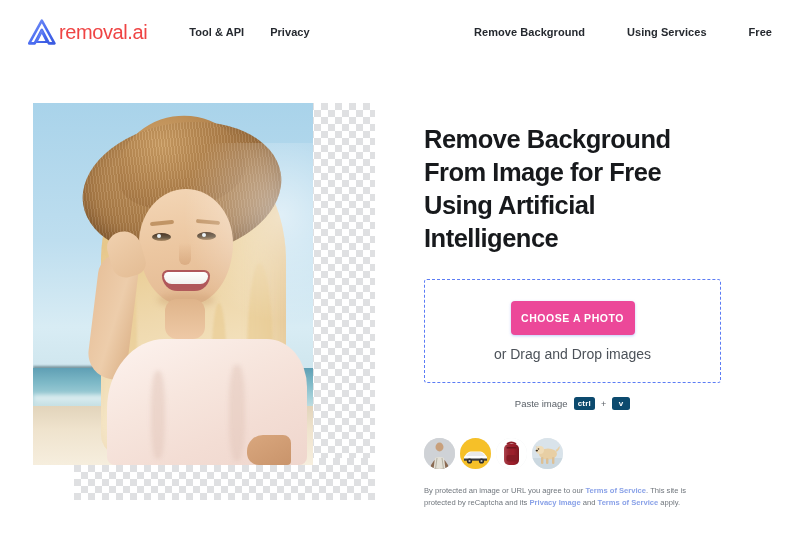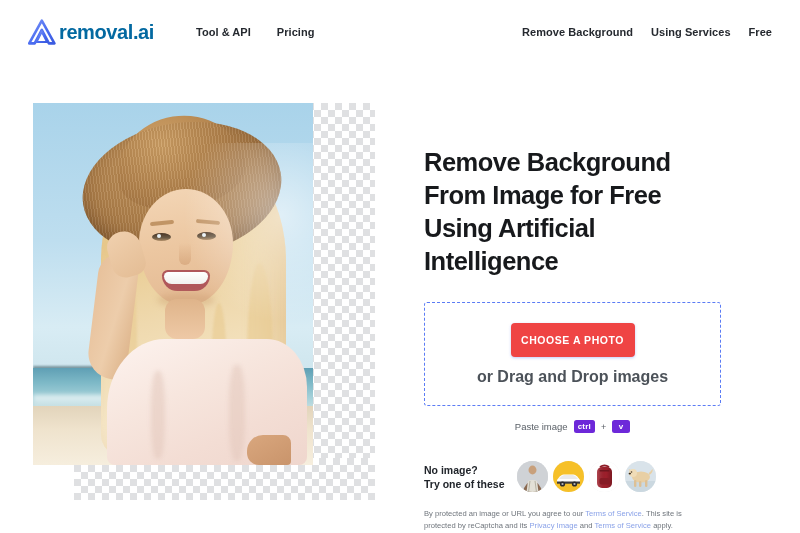--- a/index.html
+++ b/index.html
@@ -38,35 +38,35 @@
     gap: 3px;
     cursor: pointer;
   }
   .brand-mark {
     width: 28px;
     height: 26px;
     display: block;
   }
   .brand-name {
     font-size: 20px;
-    font-weight: 700;
+    font-weight: 400;
     letter-spacing: -0.4px;
-    color: #0369a1;
+    color: #ef4444;
   }
 
   .nav-left {
     display: flex;
     align-items: center;
     gap: 26px;
     margin-left: 42px;
   }
   .nav-right {
     display: flex;
     align-items: center;
-    gap: 18px;
+    gap: 42px;
     margin-left: auto;
     margin-right: 28px;
   }
   .nav-link {
     font-size: 11px;
     font-weight: 700;
     color: #25292f;
     letter-spacing: 0.05px;
     cursor: pointer;
     white-space: nowrap;
@@ -269,21 +269,21 @@
     position: absolute; right: -10px; top: 40px;
     width: 140px; height: 180px;
     background: radial-gradient(ellipse at 70% 40%, rgba(255,255,255,.55) 0%, rgba(255,255,255,0) 70%);
     pointer-events: none;
   }
 
   
   .content {
     position: absolute;
     left: 424px;
-    top: 146px;
+    top: 123px;
     width: 340px;
   }
 
   .headline {
     font-size: 25.5px;
     line-height: 33px;
     font-weight: 700;
     color: #17191c;
     letter-spacing: -0.5px;
     width: 300px;
@@ -298,56 +298,55 @@
     display: flex;
     flex-direction: column;
     align-items: center;
     justify-content: center;
     background: #ffffff;
     cursor: pointer;
   }
   .choose-btn {
     width: 124px;
     height: 34px;
-    background: #ef4444;
+    background: #ec4899;
     color: #ffffff;
     border: none;
     border-radius: 4px;
     font-family: "Liberation Sans", sans-serif;
     font-size: 10.5px;
     font-weight: 700;
     letter-spacing: 0.55px;
     cursor: pointer;
     box-shadow: 0 1px 3px rgba(74,108,240,.35);
   }
   .drag-hint {
     margin-top: 11px;
-    font-size: 16px;
+    font-size: 14px;
     color: #4c5259;
-    font-weight: bold;
   }
 
   .paste-row {
     margin-top: 14px;
     width: 297px;
     display: flex;
     align-items: center;
     justify-content: center;
     gap: 6px;
     font-size: 9.5px;
     color: #5b6168;
   }
   .kbd {
     display: inline-flex;
     align-items: center;
     justify-content: center;
     min-width: 18px;
     height: 13px;
     padding: 0 4px;
-    background: #6d28d9;
+    background: #0c4a6e;
     color: #ffffff;
     border-radius: 2.5px;
     font-size: 8px;
     font-weight: 700;
     letter-spacing: .2px;
   }
   .plus { font-size: 9px; color: #5b6168; }
 
   .samples {
     margin-top: 28px;
@@ -373,21 +372,21 @@
   }
   .thumb svg { display: block; width: 100%; height: 100%; }
 
   .legal {
     margin-top: 16px;
     width: 290px;
     font-size: 7.6px;
     line-height: 11.5px;
     color: #6f757c;
   }
-  .legal a { color: #8aa2e8; text-decoration: none; cursor: pointer; }
+  .legal a { color: #8aa2e8; text-decoration: none; cursor: pointer; font-weight: bold; }
 </style>
 </head>
 <body>
 
 <div class="page">
 
   <div class="header">
 
     <div class="brand">
       <span>
@@ -401,21 +400,21 @@
           </defs>
           <path d="M13.8 1.6 L26.4 24.4 L20.9 24.4 L13.8 10.8 L6.7 24.4 L1.2 24.4 Z" fill="none" stroke="url(#lg)" stroke-width="2.6" stroke-linejoin="round"></path>
           <path d="M13.8 12.4 L19.2 23.0 L8.4 23.0 Z" fill="none" stroke="url(#lg)" stroke-width="2.2" stroke-linejoin="round"></path>
         </svg>
       </span>
       <span class="brand-name">removal.ai</span>
     </div>
 
     <div class="nav-left">
       <span class="nav-link">Tool &amp; API</span>
-      <span class="nav-link">Pricing</span>
+      <span class="nav-link">Privacy</span>
     </div>
 
     <div class="nav-right">
       <span class="nav-link">Remove Background</span>
       <span class="nav-link">Using Services</span>
       <span class="nav-link">Free</span>
     </div>
   </div>
 
   <div class="photo-wrap">
@@ -475,24 +474,20 @@
     </div>
 
     <div class="paste-row">
       <span>Paste image</span>
       <span class="kbd">ctrl</span>
       <span class="plus">+</span>
       <span class="kbd">v</span>
     </div>
 
     <div class="samples">
-      <div>
-        <div class="samples-label">No image?</div>
-        <div class="samples-label">Try one of these</div>
-      </div>
 
       <div class="thumbs">
 
         <div class="thumb">
           <svg viewBox="0 0 31 31" aria-hidden="true">
             <rect width="31" height="31" fill="#dcdde0"></rect>
             <rect x="0" y="0" width="31" height="31" fill="#cfd2d6"></rect>
             <ellipse cx="15.5" cy="9" rx="4" ry="4.4" fill="#c8a07c"></ellipse>
             <path d="M6 31 q2-10 9.5-11 q7.5 1 9.5 11 z" fill="#8a6a52"></path>
             <path d="M11 20 q4.5-2 9 0 l1.5 11 h-12 z" fill="#e3e0d6"></path>

